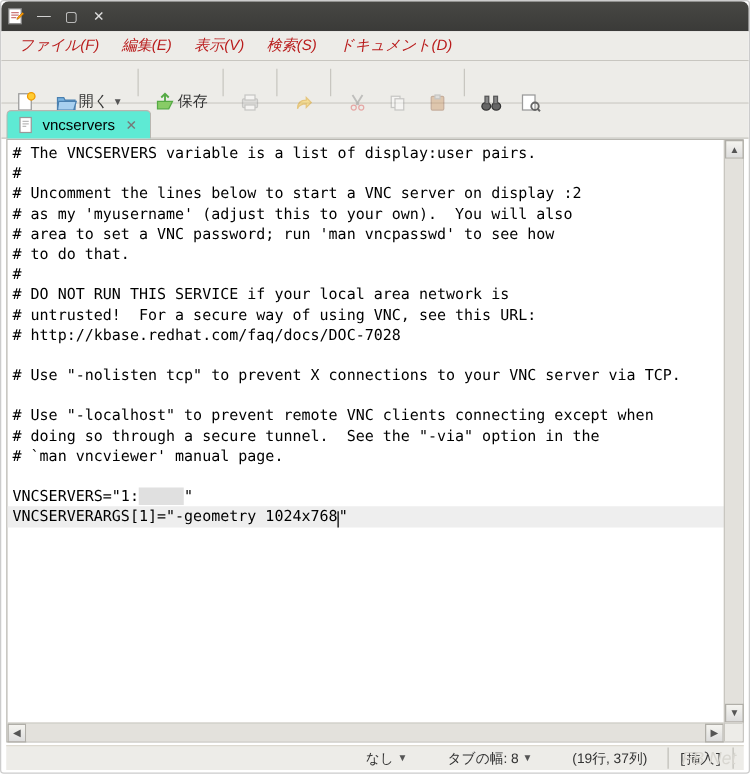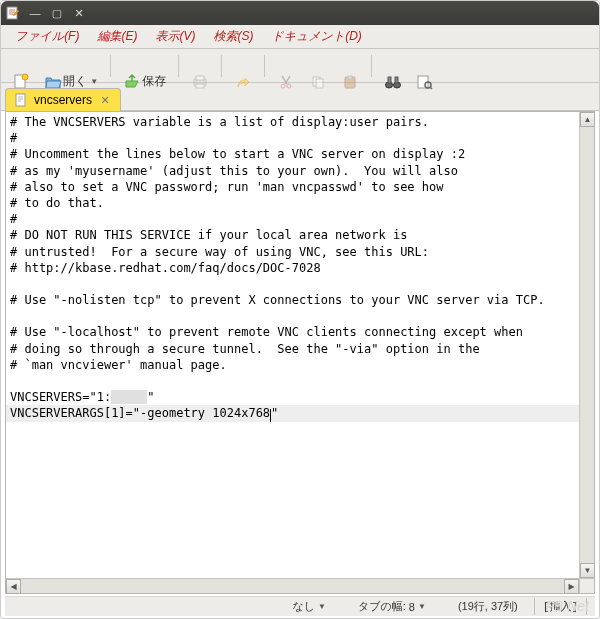--- a/index.html
+++ b/index.html
@@ -93,21 +93,21 @@
 
   .tabbar {
     background: #edece8;
     border-bottom: 1px solid #c8c6c0;
     height: 28px;
     display: flex;
     align-items: flex-end;
     padding: 0 4px;
   }
   .tab {
-    background: #fde047;
+    background: #5eead4;
     border: 1px solid #b8b6b0;
     border-bottom: none;
     border-top-left-radius: 4px;
     border-top-right-radius: 4px;
     padding: 4px 8px;
     display: flex;
     align-items: center;
     gap: 6px;
     position: relative;
     top: 1px;
@@ -348,21 +348,21 @@
     <span>vncservers</span>
     <span class="close-x">✕</span>
   </div>
 </div>
 
 <div class="editor-wrap">
   <div class="editor"><span># The VNCSERVERS variable is a list of display:user pairs.</span>
 <span>#</span>
 <span># Uncomment the lines below to start a VNC server on display :2</span>
 <span># as my 'myusername' (adjust this to your own).  You will also</span>
-<span># also to set a VNC password; run 'man vncpasswd' to see how</span>
+<span># area to set a VNC password; run 'man vncpasswd' to see how</span>
 <span># to do that.</span>
 <span>#</span>
 <span># DO NOT RUN THIS SERVICE if your local area network is</span>
 <span># untrusted!  For a secure way of using VNC, see this URL:</span>
 <span># http://kbase.redhat.com/faq/docs/DOC-7028</span>
 <span></span>
 <span># Use "-nolisten tcp" to prevent X connections to your VNC server via TCP.</span>
 <span></span>
 <span># Use "-localhost" to prevent remote VNC clients connecting except when</span>
 <span># doing so through a secure tunnel.  See the "-via" option in the</span>

